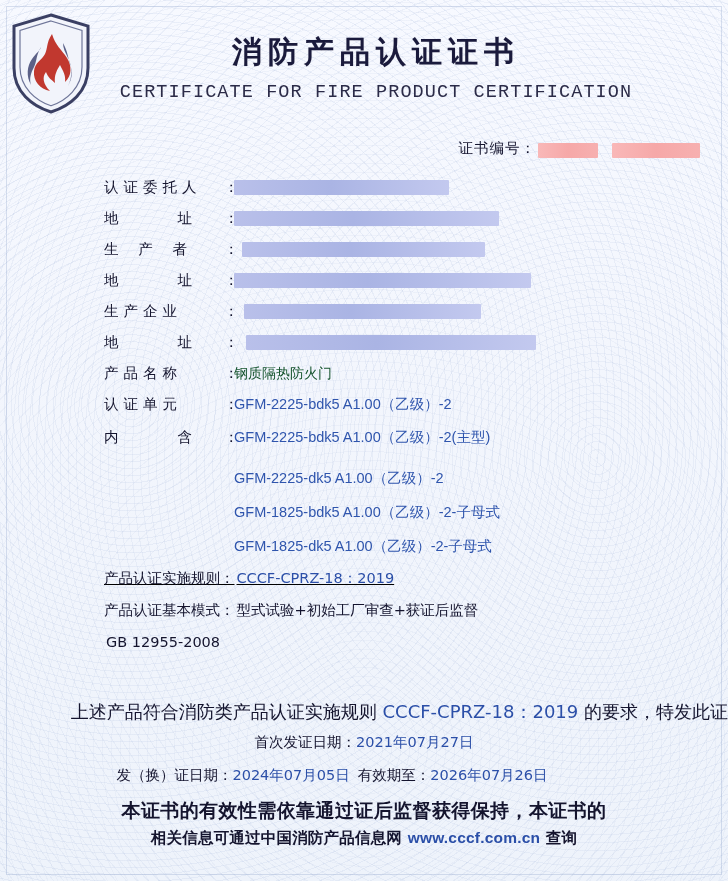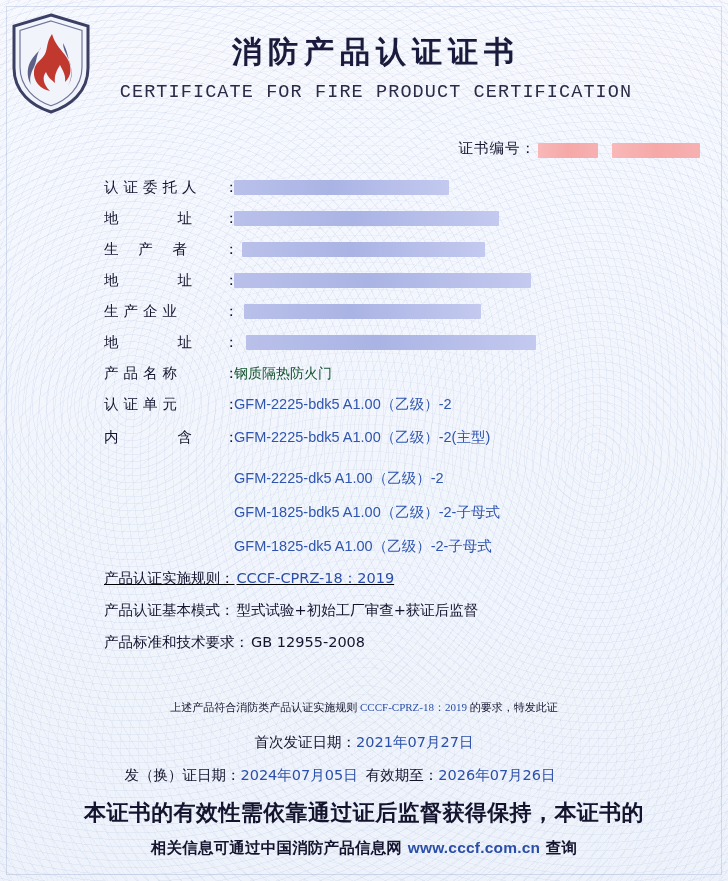--- a/index.html
+++ b/index.html
@@ -168,64 +168,63 @@
     margin-left: 2px;
   }
   .wvalue.blue { color: #2b4fa8; }
 
   
   .statement {
     position: absolute;
     left: 0;
     top: 700px;
     width: 728px;
-    text-align: center;
-    font-size: 11px;
-    color: #14142e;
-    font-family: Liberation Serif, serif;
+    text-align: right;
+    font-size: 18px;
+    color: #14142e;
   }
   .statement .blue { color: #2b4fa8; }
 
   .issue-first {
     position: absolute;
     left: 0;
     top: 733px;
     width: 728px;
     text-align: center;
     font-size: 14.5px;
     color: #14142e;
   }
   .issue-first .blue { color: #2b4fa8; }
 
   .issue-row {
     position: absolute;
-    left: 12px;
+    left: 4px;
     top: 766px;
     width: 656px;
     text-align: center;
     font-size: 14.5px;
     color: #14142e;
   }
   .issue-row .blue { color: #2b4fa8; }
 
   .footnote {
     position: absolute;
     left: 0;
     top: 798px;
     width: 728px;
     text-align: center;
   }
   .footnote .l1 {
-    font-size: 22px;
+    font-size: 19px;
     font-weight: bold;
     color: #14142e;
     letter-spacing: 0.4px;
   }
   .footnote .l2 {
-    margin-top: 10px;
+    margin-top: 4px;
     font-size: 15.5px;
     font-weight: bold;
     color: #14142e;
     letter-spacing: 0.2px;
   }
   .footnote .url {
     color: #2b4fa8;
     font-family: "Liberation Sans", "DejaVu Sans", sans-serif;
   }
 </style>
@@ -327,21 +326,20 @@
       <span class="wlabel">产品认证实施规则：</span>
       <span class="wvalue blue">CCCF-CPRZ-18：2019</span>
     </div>
 
     <div class="wrow">
       <span class="wlabel">产品认证基本模式：</span>
       <span class="wvalue">型式试验+初始工厂审查+获证后监督</span>
     </div>
 
     <div class="wrow">
-      <span class="wlabel">产品标准和技术要求：</span>
       <span class="wvalue">GB 12955-2008</span>
     </div>
   </div>
 
   <div class="statement">
     <span>上述产品符合消防类产品认证实施规则 </span><span class="blue">CCCF-CPRZ-18：2019</span><span> 的要求，特发此证</span>
   </div>
 
   <div class="issue-first">
     <span>首次发证日期：</span><span class="blue">2021年07月27日</span>

